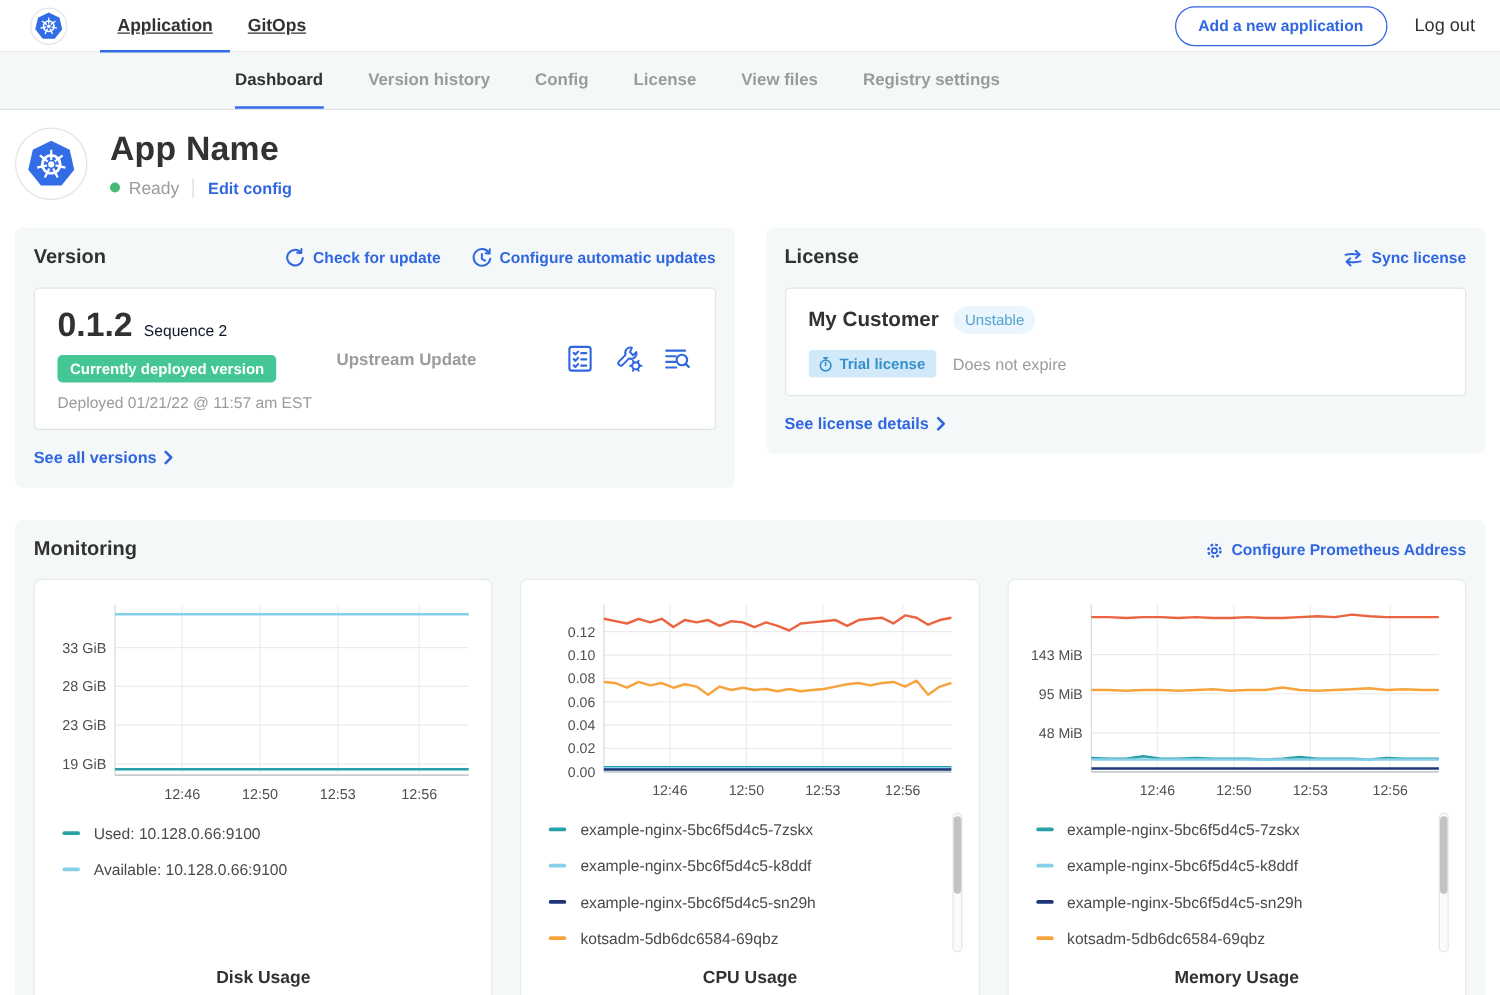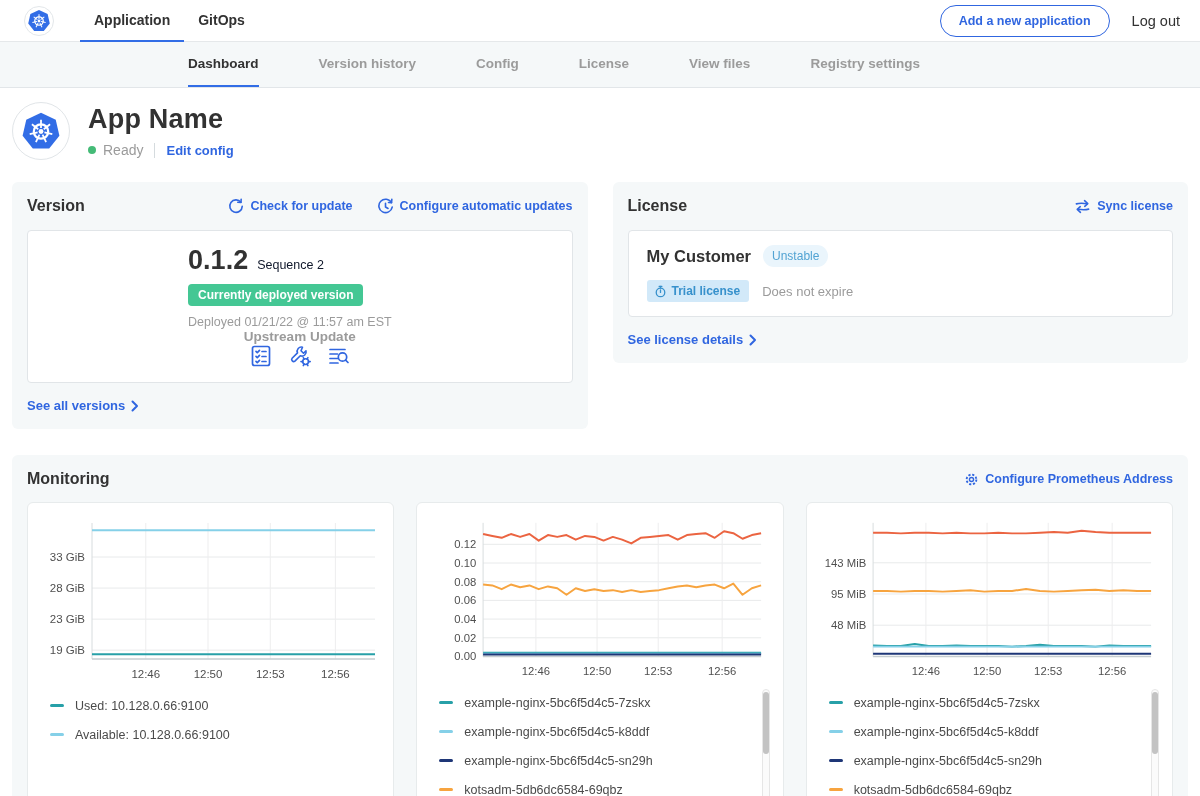--- a/index.html
+++ b/index.html
@@ -6,31 +6,31 @@
   html,body { width:1200px; height:796px; overflow:hidden; background:#fff;
     font-family:"Liberation Sans", sans-serif; color:#323232; }
 
   
   .topnav { height:42px; display:flex; align-items:center; padding:0 20px 0 24px;
     border-bottom:1px solid #e5e8ea; background:#fff; }
   .logo-badge { width:30px; height:30px; border-radius:50%; background:#fff;
     border:1px solid #e3e7ea; display:flex; align-items:center; justify-content:center; }
   .nav-tabs { display:flex; height:42px; margin-left:26px; }
   .nav-tab { display:flex; align-items:center; padding:4px 14px; font-size:14px;
-    font-weight:700; color:#323232; cursor:pointer; border-bottom:2px solid transparent; }
+    font-weight:700; color:#323232; cursor:pointer; border-bottom:2px solid transparent;text-decoration:underline; }
   .nav-tab.active { border-bottom:2px solid #326de6; }
   .topnav-right { margin-left:auto; display:flex; align-items:center; gap:22px; }
   .pill-btn { border:1px solid #3066e0; color:#3066e0; background:#fff; font-weight:700;
     font-size:12.5px; padding:8px 18px; border-radius:17px; cursor:pointer;
     font-family:"Liberation Sans", sans-serif; }
   .logout { font-size:14.5px; color:#323232; cursor:pointer; }
 
   
   .subnav { height:46px; background:#f5f8f9; border-bottom:1px solid #e2e6e9;
-    display:flex; padding-left:188px; gap:60px; }
+    display:flex; padding-left:188px; gap:36px; }
   .subnav-tab { display:flex; align-items:center; font-size:13.5px; font-weight:600;
     color:#9b9b9b; cursor:pointer; border-bottom:2px solid transparent; }
   .subnav-tab.active { color:#323232; border-bottom:2px solid #326de6; }
 
   
   .app-header { display:flex; align-items:center; gap:18px; padding:14px 0 16px 12px; }
   .app-icon-circle { width:58px; height:58px; border-radius:50%; border:1px solid #e1e5e8;
     display:flex; align-items:center; justify-content:center; background:#fff; }
   .app-title { font-size:27px; font-weight:700; letter-spacing:.2px; }
   .app-status-row { display:flex; align-items:center; margin-top:7px; }
@@ -40,21 +40,21 @@
   .link { color:#3066e0; font-weight:700; font-size:13px; cursor:pointer;
     display:inline-flex; align-items:center; gap:6px; text-decoration:none; }
   .link.sm { font-size:12.5px; }
 
   
   .cards-row { display:flex; gap:25px; padding:0 12px; align-items:flex-start; margin-top:6px; }
   .panel { background:#f5f8f9; border-radius:6px; padding:15px; flex:1; }
   .panel-header { display:flex; justify-content:space-between; align-items:center; margin-bottom:15px; }
   .panel-title { font-size:16px; font-weight:700; }
   .panel-links { display:flex; gap:24px; align-items:center; }
-  .inner-card { background:#fff; border:1px solid #e1e5e8; border-radius:4px; padding:14px 18px;flex-direction:column; }
+  .inner-card { background:#fff; border:1px solid #e1e5e8; border-radius:4px; padding:14px 18px; }
 
   
   .version-body { display:flex; align-items:center; }
   .version-left { width:44%; }
   .version-line { display:flex; align-items:baseline; gap:9px; }
   .version-number { font-size:27px; font-weight:700; }
   .sequence { font-size:12.5px; color:#0f172a; }
   .green-badge { display:inline-block; background:#44c794; color:#fff; font-size:12px;
     font-weight:700; padding:4px 10px; border-radius:4px; margin:8px 0 9px; }
   .deployed-at { font-size:12.5px; color:#9b9b9b; }

